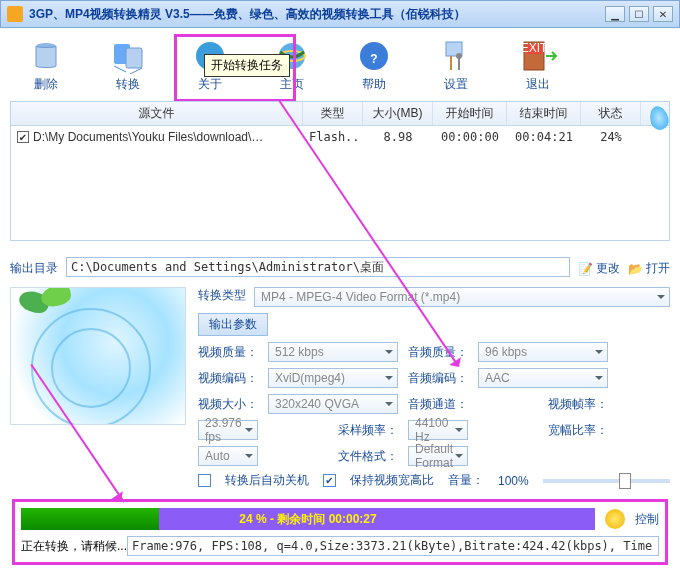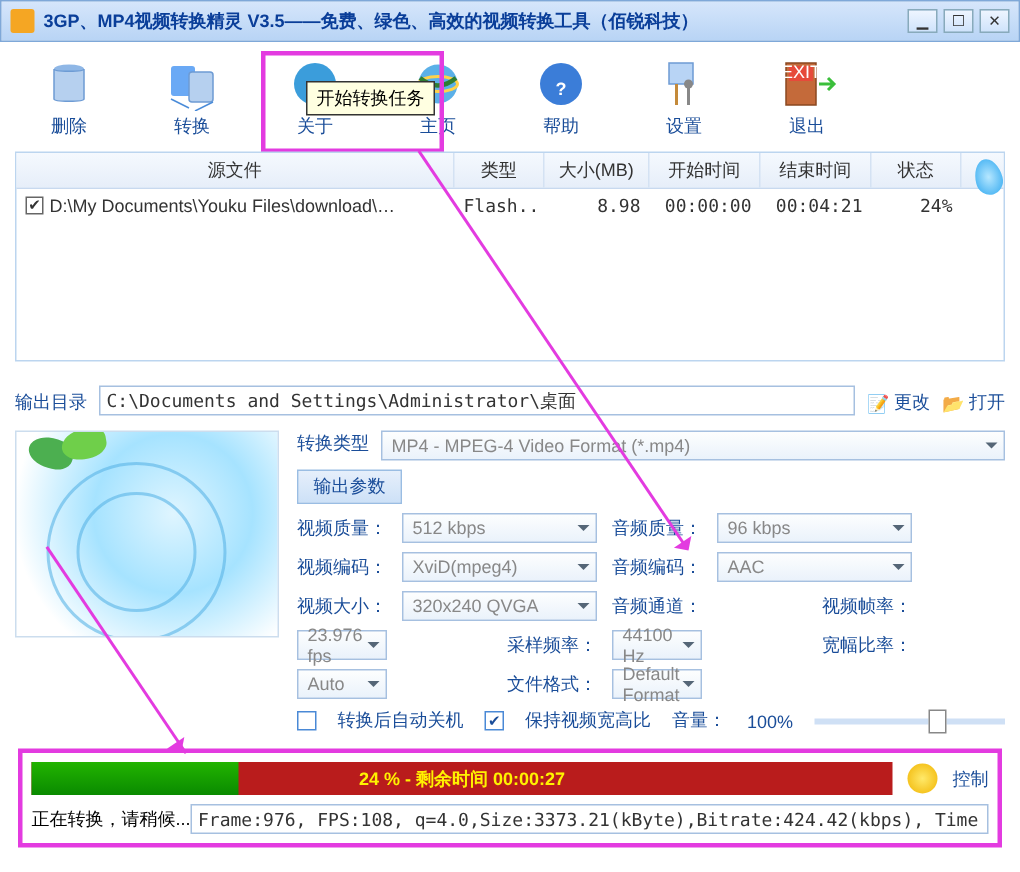--- a/index.html
+++ b/index.html
@@ -19,21 +19,21 @@
   .filelist { border: 1px solid #bcd5ef; height: 140px; display: flex; flex-direction: column; position: relative; }
   .fhead { display: flex; background: linear-gradient(#f5f9fe,#e6eef9); border-bottom: 1px solid #c8d9ef; }
   .fhead .fc { padding: 3px 6px; border-right: 1px solid #d4e2f3; color: #333; text-align: center; }
   .fc-src { width: 292px; text-align: left; }
   .fc-type { width: 60px; }
   .fc-size { width: 70px; }
   .fc-start { width: 74px; }
   .fc-end { width: 74px; }
   .fc-stat { width: 60px; }
   .frow { display: flex; padding: 2px 0; }
-  .frow .fc { padding: 2px 6px; color: #333; font-family: SimSun, monospace; text-align: right; }
+  .frow .fc { padding: 2px 6px; color: #333; font-family: SimSun, monospace; text-align: center; }
   .frow .fc-src { text-align: left; display: flex; align-items: center; gap: 4px; }
   .chk { width: 12px; height: 12px; border: 1px solid #666; display: inline-flex; align-items: center; justify-content: center; font-size: 10px; background: #fff; }
   .outdir-row { display: flex; align-items: flex-end; gap: 8px; margin-top: 16px; }
   .lbll { color: #1a4d99; }
   .textbox { border: 1px solid #a6c0e0; background: #fff; padding: 2px 4px; height: 20px; font-family: SimSun, monospace; color: #333; flex: 1; }
   .iconbtn { display: flex; align-items: center; gap: 3px; cursor: pointer; color: #1a4d99; }
   .settings { display: flex; gap: 12px; margin-top: 10px; align-items: flex-start; }
   .preview { width: 176px; height: 138px; border: 1px solid #cde; background: radial-gradient(circle at 60% 40%, #dff5ff 0%, #a6e3ff 40%, #fff 80%); position: relative; overflow: hidden; }
   .ripple { position:absolute; border: 2px solid rgba(90,180,230,.6); border-radius:50%; }
   .leaf { position:absolute; width:30px; height:20px; background:#4caf50; border-radius: 60% 40% 50% 50%; }
@@ -42,21 +42,21 @@
   .combo { border: 1px solid #a6c0e0; background: linear-gradient(#fdfefe,#eaf2fb); height: 20px; padding: 0 18px 0 6px; color: #888; display: flex; align-items: center; position: relative; }
   .combo::after { content: ""; position: absolute; right: 4px; top: 7px; border: 4px solid transparent; border-top-color: #567; }
   .tabbtn { background: linear-gradient(#e6effb,#cde1f7); border: 1px solid #9abde3; padding: 2px 10px; color: #1a4d99; display: inline-block; }
   .grid2 { display: grid; grid-template-columns: 60px 130px 60px 130px; gap: 6px 10px; align-items: center; }
   .grid2 .lbll { text-align: right; }
   .chkrow { display: flex; align-items: center; gap: 14px; margin-top: 6px; }
   .smallchk { width: 13px; height: 13px; border: 1px solid #4a89d6; background: #fff; display: inline-flex; align-items: center; justify-content: center; font-size: 10px; color: #1a4d99; }
   .vol-slider { flex: 1; height: 4px; background: #cfe0f5; position: relative; }
   .vol-slider::before { content:""; position:absolute; width:10px; height:14px; background:#fff; border:1px solid #888; left:60%; top:-6px; }
   .progressbox { position: absolute; left: 12px; right: 12px; bottom: 16px; border: 3px solid #e33be0; padding: 6px; }
-  .pbar { position: relative; height: 22px; background: #b91c1c; display: flex; align-items: center; }
+  .pbar { position: relative; height: 22px; background: #8b5cf6; display: flex; align-items: center; }
   .pbar .fill { position:absolute; left:0; top:0; bottom:0; background: linear-gradient(#22b400,#0a8a00); }
   .pbar .ptxt { position: relative; width: 100%; text-align: center; color: #fff200; font-weight: bold; z-index:1; }
   .psub { display: flex; align-items: center; margin-top: 6px; }
   .droplet { position:absolute; right:12px; top:78px; width:18px; height:24px; border-radius: 50% 50% 50% 50% / 60% 60% 40% 40%; background: radial-gradient(#b6e7ff,#2fa8f0); transform: rotate(-15deg); }
   .arrow-line { position:absolute; background:#e33be0; transform-origin: top left; height:2px; }
   .arrow-head { position:absolute; width:0; height:0; border:7px solid transparent; }
   svg.ico-svg { width: 40px; height: 36px; }
   .ctrl-gear { width:20px; height:20px; border-radius:50%; background: radial-gradient(#ffe96a,#f1b400); display:inline-block; }
 </style>
 </head>

